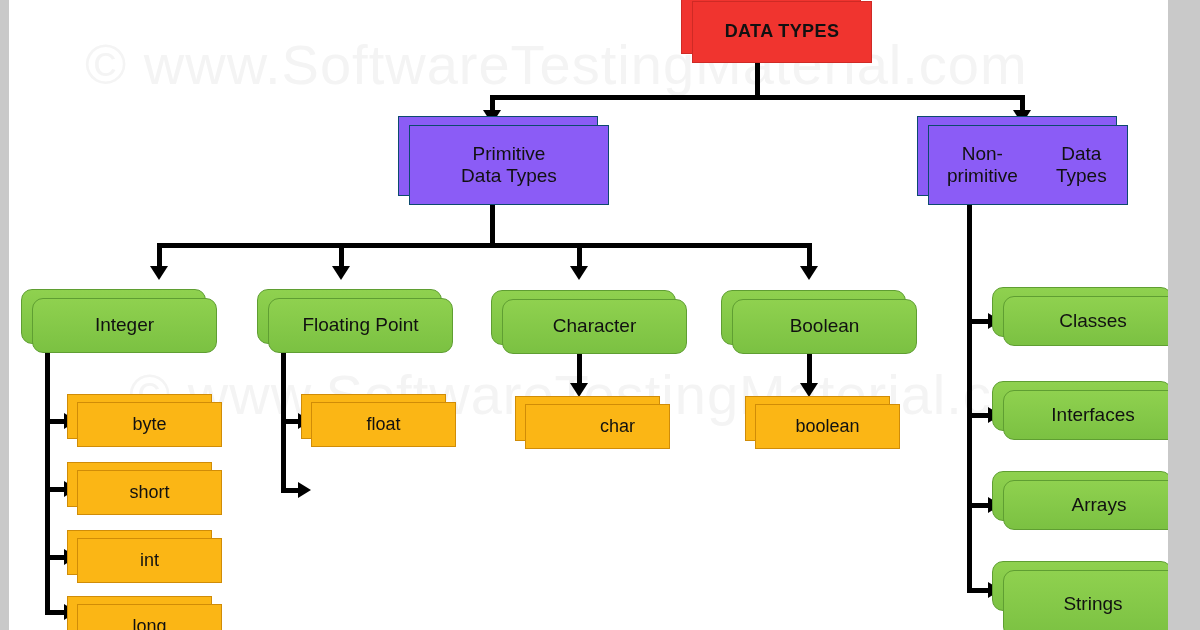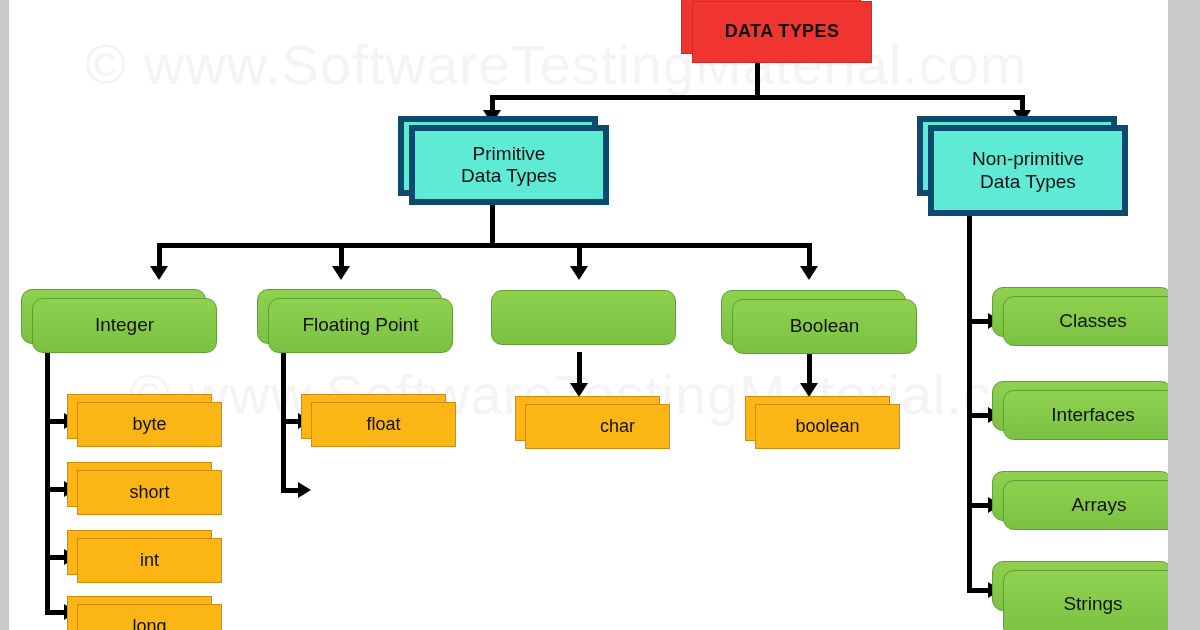--- a/index.html
+++ b/index.html
@@ -54,21 +54,21 @@
   .node .label{
     position:relative;z-index:3;line-height:1.18;
     color:#111;
   }
 
   
   .n-red .back,.n-red .front{background:#f0342f;border:1px solid #cf2a25;}
   .n-red .front{color:#ffffff;font-size:18px;font-weight:600;letter-spacing:.4px;}
 
   
-  .n-blue .back,.n-blue .front{background:#5eead4;border:6px solid #0c4a6e;}
+  .n-blue .back,.n-blue .front{background:#8b5cf6;border:1px solid #0c4a6e;}
   .n-blue .front{color:#07242e;font-size:19px;}
 
   
   .n-green .back,.n-green .front{
     background:linear-gradient(180deg,#8fd14f 0%,#7bc142 100%);
     border:1px solid #5f9e32;border-radius:11px;
   }
   .n-green .front{color:#0d1f05;font-size:19px;}
 
   
@@ -156,21 +156,21 @@
     <div class="node n-blue" style="left:389px;top:116px;width:215px;height:92px;">
       <div class="back" style="width:200px;height:80px;"></div>
       <div class="front" style="width:200px;height:80px;flex-direction:column;">
         <span class="label">Primitive</span>
         <span class="label">Data Types</span>
       </div>
     </div>
 
     <div class="node n-blue" style="left:908px;top:116px;width:215px;height:92px;">
       <div class="back" style="width:200px;height:80px;"></div>
-      <div class="front" style="width:200px;height:91px;flex-direction:column;">
+      <div class="front" style="width:200px;height:80px;flex-direction:row;">
         <span class="label">Non-primitive</span>
         <span class="label">Data Types</span>
       </div>
     </div>
 
     <div class="node n-green" style="left:12px;top:289px;width:205px;height:68px;">
       <div class="back" style="width:185px;height:55px;"></div>
       <div class="front" style="width:185px;height:55px;">
         <span class="label">Integer</span>
       </div>
@@ -178,20 +178,23 @@
 
     <div class="node n-green" style="left:248px;top:289px;width:205px;height:68px;">
       <div class="back" style="width:185px;height:55px;"></div>
       <div class="front" style="width:185px;height:55px;">
         <span class="label">Floating Point</span>
       </div>
     </div>
 
     <div class="node n-green" style="left:482px;top:290px;width:205px;height:68px;">
       <div class="back" style="width:185px;height:55px;"></div>
+      <div class="front" style="width:185px;height:55px;">
+        <span class="label">Character</span>
+      </div>
     </div>
 
     <div class="node n-green" style="left:712px;top:290px;width:205px;height:68px;">
       <div class="back" style="width:185px;height:55px;"></div>
       <div class="front" style="width:185px;height:55px;">
         <span class="label">Boolean</span>
       </div>
     </div>
 
     <div class="node n-orange" style="left:58px;top:394px;width:155px;height:56px;">

